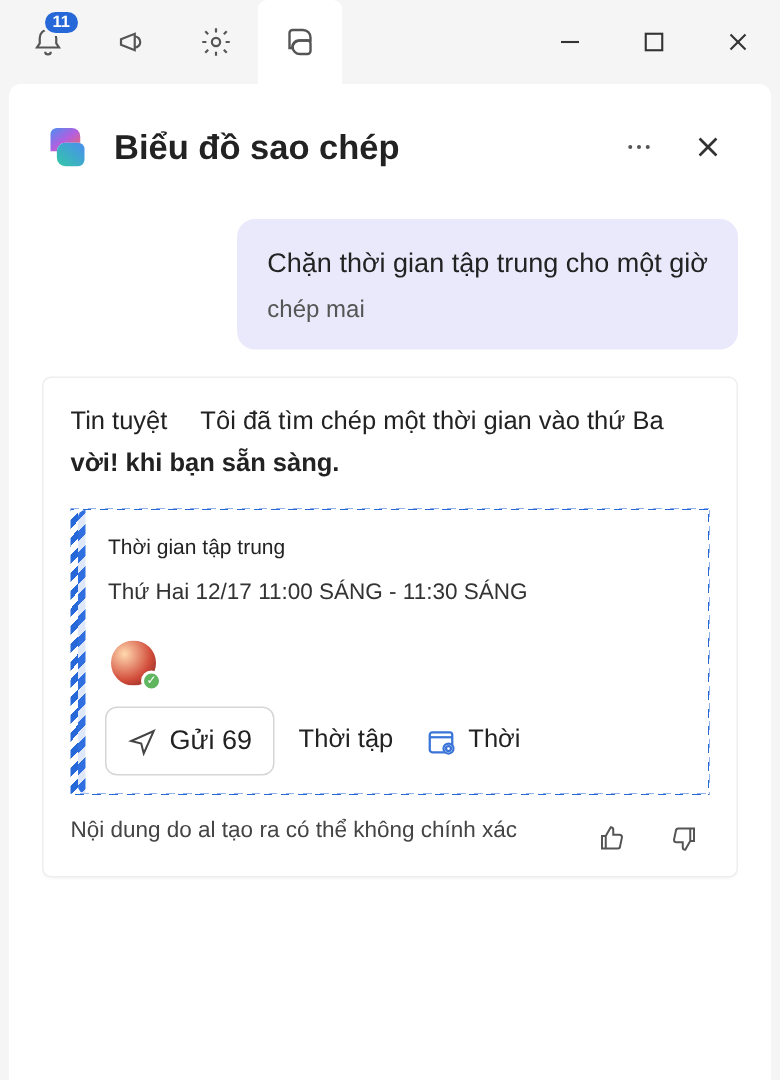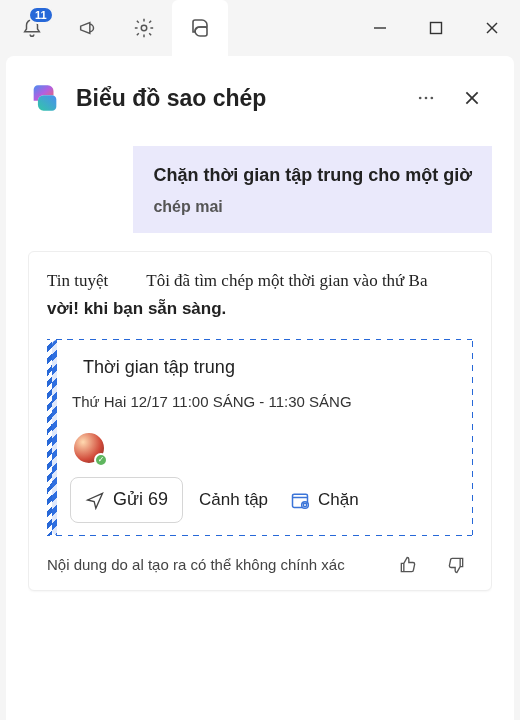--- a/index.html
+++ b/index.html
@@ -49,59 +49,58 @@
   }
   .panel-title { font-size:23px; font-weight:600; flex:1; }
   .header-actions { display:flex; gap:6px; }
   .header-actions .icon-btn { width:40px; height:40px; cursor:pointer; display:flex; align-items:center; justify-content:center; color:#555;}
 
   .chat-area { flex:1; display:flex; flex-direction:column; gap:18px; overflow:hidden;}
 
   .user-bubble {
     align-self:flex-end;
     background:#eae9fb;
-    border-radius:0;
+    border-radius:12px;
     padding:16px 20px 14px 20px;
     max-width:420px;
     font-size:18px;
     line-height:1.5;
-    font-weight:bold;
   }
   .user-bubble .line2 { font-size:16px; color:#555; margin-top:6px;}
 
   .assistant-block {
     background:#fff;
     border:1px solid #eee;
     border-radius:6px;
     box-shadow:0 1px 2px rgba(0,0,0,0.04);
     padding:16px 18px 8px 18px;
     font-size:17px;
     line-height:1.55;
   }
-  .assistant-row1 { display:flex; gap:38px;font-family:Liberation Serif, serif; }
+  .assistant-row1 { display:flex; gap:22px; }
   .assistant-row1 .col1 { white-space:nowrap; }
   .assistant-row2 { margin-top:2px;font-weight:bold; }
 
   .event-card {
     margin-top:16px;
     border:1px solid #dcdcdc;
     border-left:5px solid;
     border-image: repeating-linear-gradient(135deg,#2768d8 0 4px,#fff 4px 8px) 5;
     border-left-width:5px;
     border-radius:6px;
     padding:14px 14px 12px 14px;
     position:relative;
   }
   .event-card::before{
     content:"";
     position:absolute; left:0; top:0; bottom:0; width:5px;
     background: repeating-linear-gradient(135deg,#2f6fe0 0 5px,#dfe8fb 5px 10px);
     border-top-left-radius:6px; border-bottom-left-radius:6px;
   }
-  .event-title { font-size:18px; font-weight:400; margin-left:17px;}
+  .event-title { font-size:14px; font-weight:400; margin-left:6px;}
   .event-time { font-size:15px; color:#333; margin:8px 0 18px 6px;}
   .avatar-wrap { position:relative; width:34px; height:34px; margin-left:6px; margin-bottom:12px;}
   .avatar {
     width:34px; height:34px; border-radius:50%;
     background: radial-gradient(circle at 30% 30%, #ffd9b0, #d14b3a 60%, #6b1f1f);
     border:2px solid #fff;
   }
   .presence {
     position:absolute; right:-2px; bottom:-2px; width:14px; height:14px;
     background:#5fb65f; border:2px solid #fff; border-radius:50%;
@@ -112,21 +111,21 @@
   .card-actions { display:flex; gap:10px; margin-left:4px; align-items:center;}
   .pill-btn {
     display:flex; align-items:center; gap:8px;
     border:1px solid #d6d6d6; border-radius:8px;
     padding:8px 14px; font-size:18px; cursor:pointer; background:#fff;
   }
   .pill-btn.small{ font-size:17px; padding:7px 12px;}
   .pill-btn.noborder{ border:none; padding:7px 6px;}
 
   .footer-row {
-    display:flex; align-items:center; gap:14px;
+    display:flex; align-items:flex-start; gap:14px;
     margin-top:12px; font-size:15px; color:#444;
   }
   .footer-row .spacer{flex:1;}
   .thumb-btn{ width:34px; height:34px; display:flex; align-items:center; justify-content:center; cursor:pointer; color:#555;}
 </style>
 </head>
 <body>
 
 <div class="titlebar">
   <div class="left-icons">
@@ -233,30 +232,30 @@
           <div class="presence"></div>
         </div>
         <div class="card-actions">
           <div class="pill-btn">
             <svg width="20" height="20" viewBox="0 0 24 24" fill="none" stroke="#444" stroke-width="1.6">
               <path d="M3 12l18-8-8 18-2-8-8-2z"></path>
             </svg>
             <span>Gửi 69</span>
           </div>
           <div class="pill-btn small noborder">
-            <span>Cảnh tập</span>
+            <span>Thời tập</span>
           </div>
           <div class="pill-btn small noborder">
             <svg width="20" height="20" viewBox="0 0 24 24" fill="none" stroke="#3a74d8" stroke-width="1.8">
               <rect x="3" y="5" width="18" height="16" rx="2"></rect>
                 <line x1="3" y1="9" x2="21" y2="9"></line>
               <circle cx="18" cy="18" r="4" fill="#fff"></circle>
                 <circle cx="18" cy="18" r="2" fill="none"></circle>
             </svg>
-            <span>Chặn</span>
+            <span>Thời</span>
           </div>
         </div>
       </div>
 
       <div class="footer-row">
         <span>Nội dung do al tạo ra có thể không chính xác</span>
         <span class="spacer"></span>
         <div class="thumb-btn">
           <svg width="20" height="20" viewBox="0 0 24 24" fill="none" stroke="#555" stroke-width="1.6">
             <path d="M7 10v10H4V10h3zM7 10l4-7a2 2 0 0 1 2 2v4h5a2 2 0 0 1 2 2l-1.5 7a2 2 0 0 1-2 2H7"></path>

